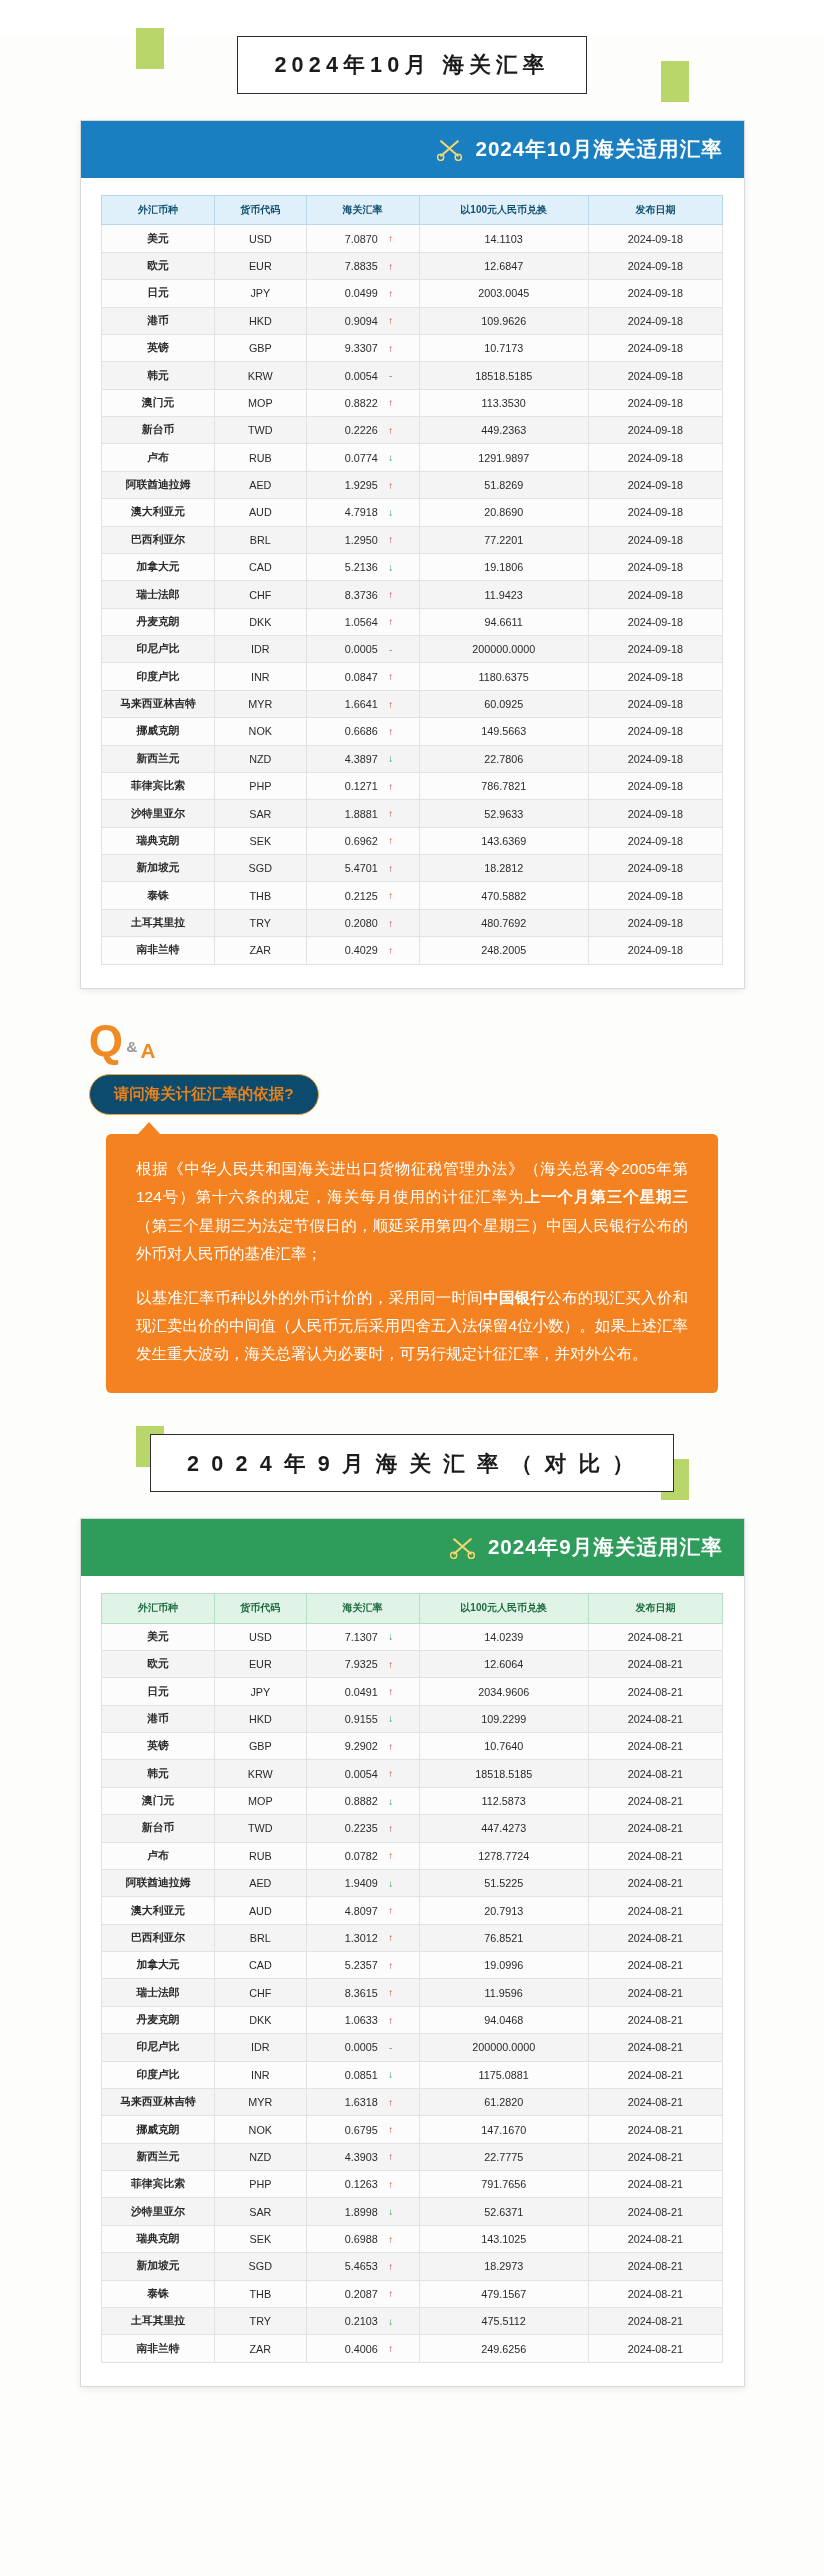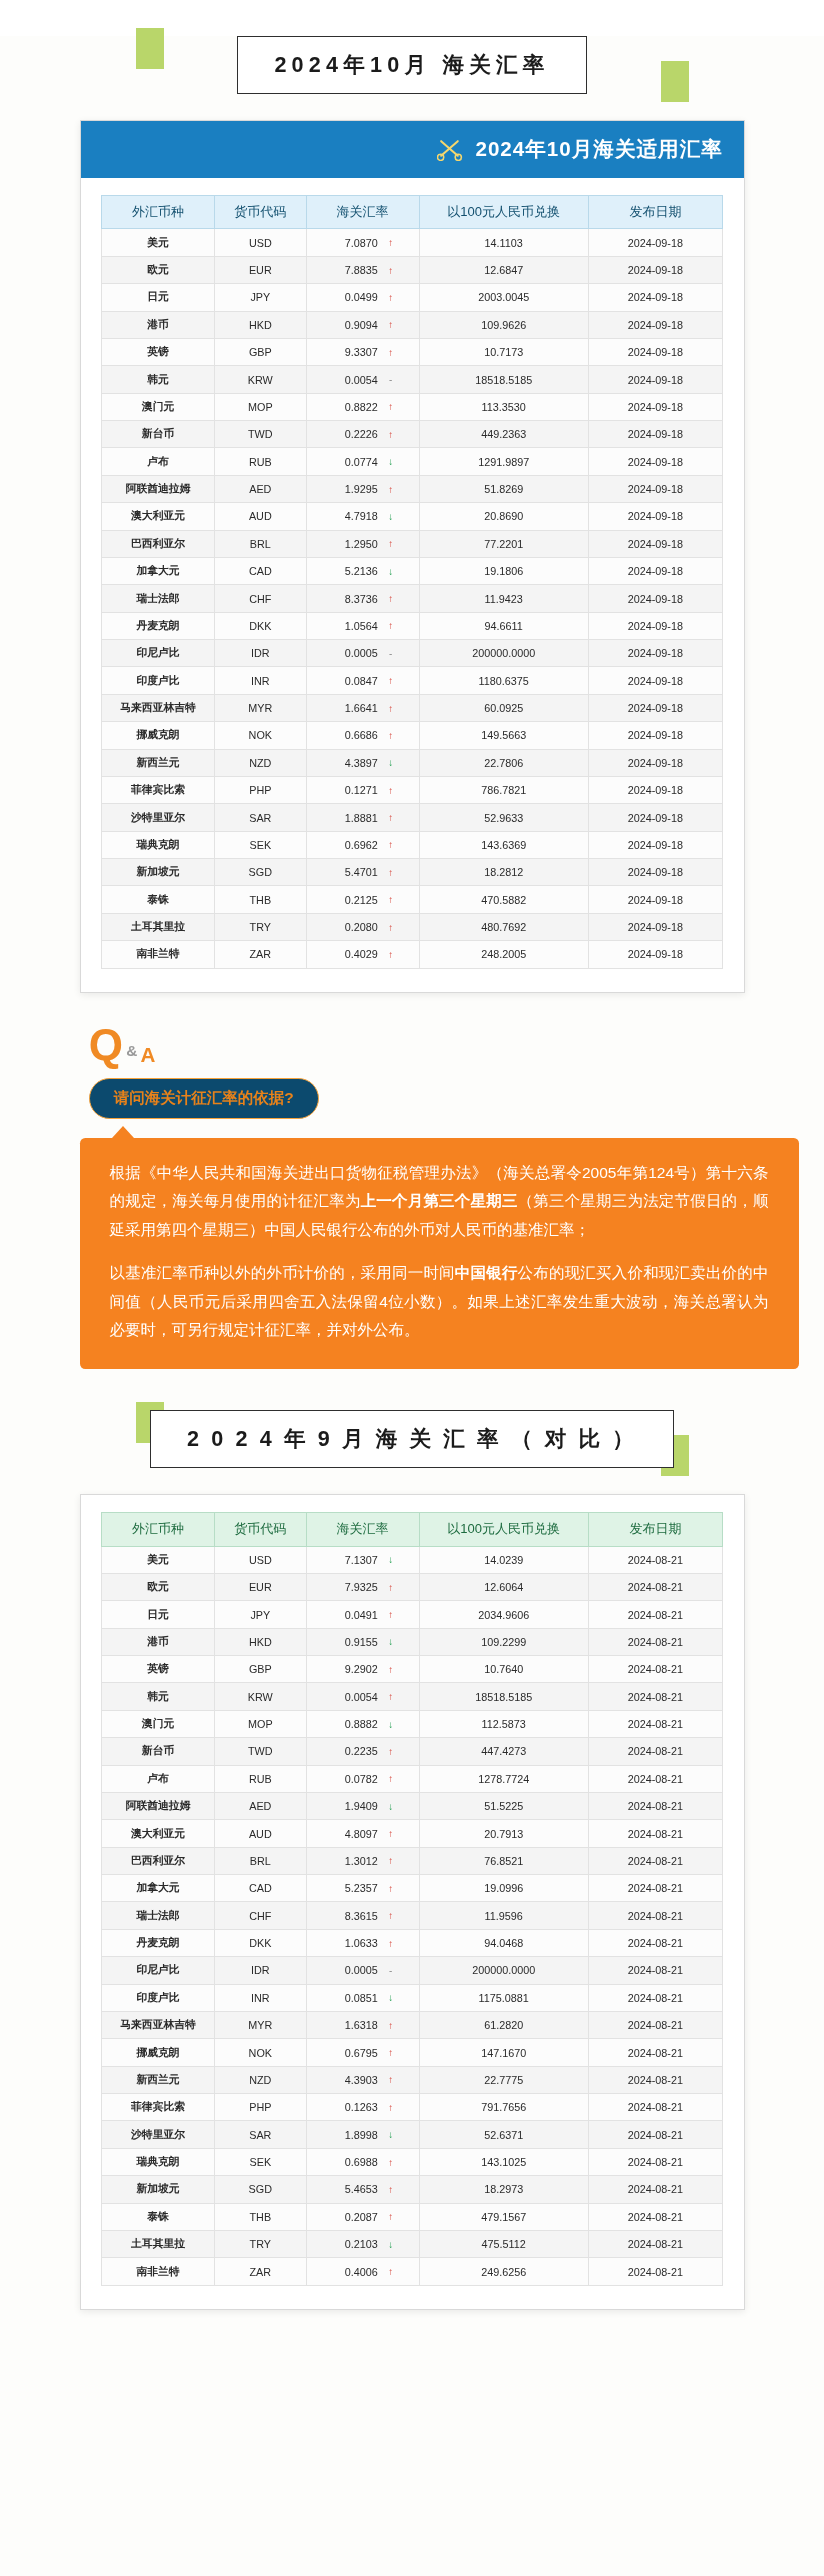--- a/index.html
+++ b/index.html
@@ -95,22 +95,22 @@
   table.fx {
     width: 100%;
     border-collapse: collapse;
     font-size: 10.8px;
     position: relative;
     z-index: 2;
   }
   table.fx th {
     background: #dff0fa;
     color: #13506f;
-    font-weight: 400;
-    font-size: 13px;
+    font-weight: 700;
+    font-size: 10px;
     padding: 7.2px 3.1px;
     border: 0.5px solid #b9d9ea;
     text-align: center;
     white-space: nowrap;
   }
   table.fx.green-head th {
     background: #dff3e6;
     color: #1d6b3f;
     border: 0.5px solid #b7ddc6;
   }
@@ -156,21 +156,21 @@
     border-radius: 23px;
     padding: 9.3px 24px;
     color: #e8821a;
     font-size: 15.5px;
     font-weight: 700;
     background: #0c4a6e;
   }
 
   .a-bubble {
     margin: 18.5px auto 0 auto;
-    width: 719px;
+    width: 612px;
     background: #f58220;
     color: #ffffff;
     border-radius: 5.2px;
     padding: 21.6px 30px 25px 30px;
     font-size: 15.5px;
     line-height: 1.82;
     text-align: justify;
     position: relative;
   }
   .a-bubble .p + .p { margin-top: 15.5px; }
@@ -525,20 +525,33 @@
 
   <div class="banner-wrap" style="margin-top:41px;">
     <div class="banner-deco-left"></div>
     <div class="banner-deco-right"></div>
     <div class="banner">
       <div class="banner-title" style="letter-spacing:3.1px;">2 0 2 4 年 9 月 海 关 汇 率 （ 对 比 ）</div>
     </div>
   </div>
 
   <div class="card">
+    <div class="card-head green">
+      <span class="head-icon">
+        <svg width="27" height="23" viewBox="0 0 52 44">
+          <g stroke="#f5d76e" stroke-width="4" fill="none" stroke-linecap="round">
+            <line x1="8" y1="6" x2="40" y2="34"></line>
+            <line x1="40" y1="6" x2="8" y2="34"></line>
+          </g>
+          <circle cx="7" cy="37" r="6" fill="none" stroke="#f5d76e" stroke-width="3"></circle>
+          <circle cx="41" cy="37" r="6" fill="none" stroke="#f5d76e" stroke-width="3"></circle>
+        </svg>
+      </span>
+      <div class="card-head-title">2024年9月海关适用汇率</div>
+    </div>
     <div class="card-body">
       <div class="watermark" style="left:155px; top:155px;">海关汇率</div>
       <div class="watermark" style="left:402px; top:361px;">海关汇率</div>
       <table class="fx green-head" id="tbl-sep">
         <thead>
             <tr>
               <th>外汇币种</th>
               <th>货币代码</th>
               <th>海关汇率</th>
               <th>以100元人民币兑换</th>

